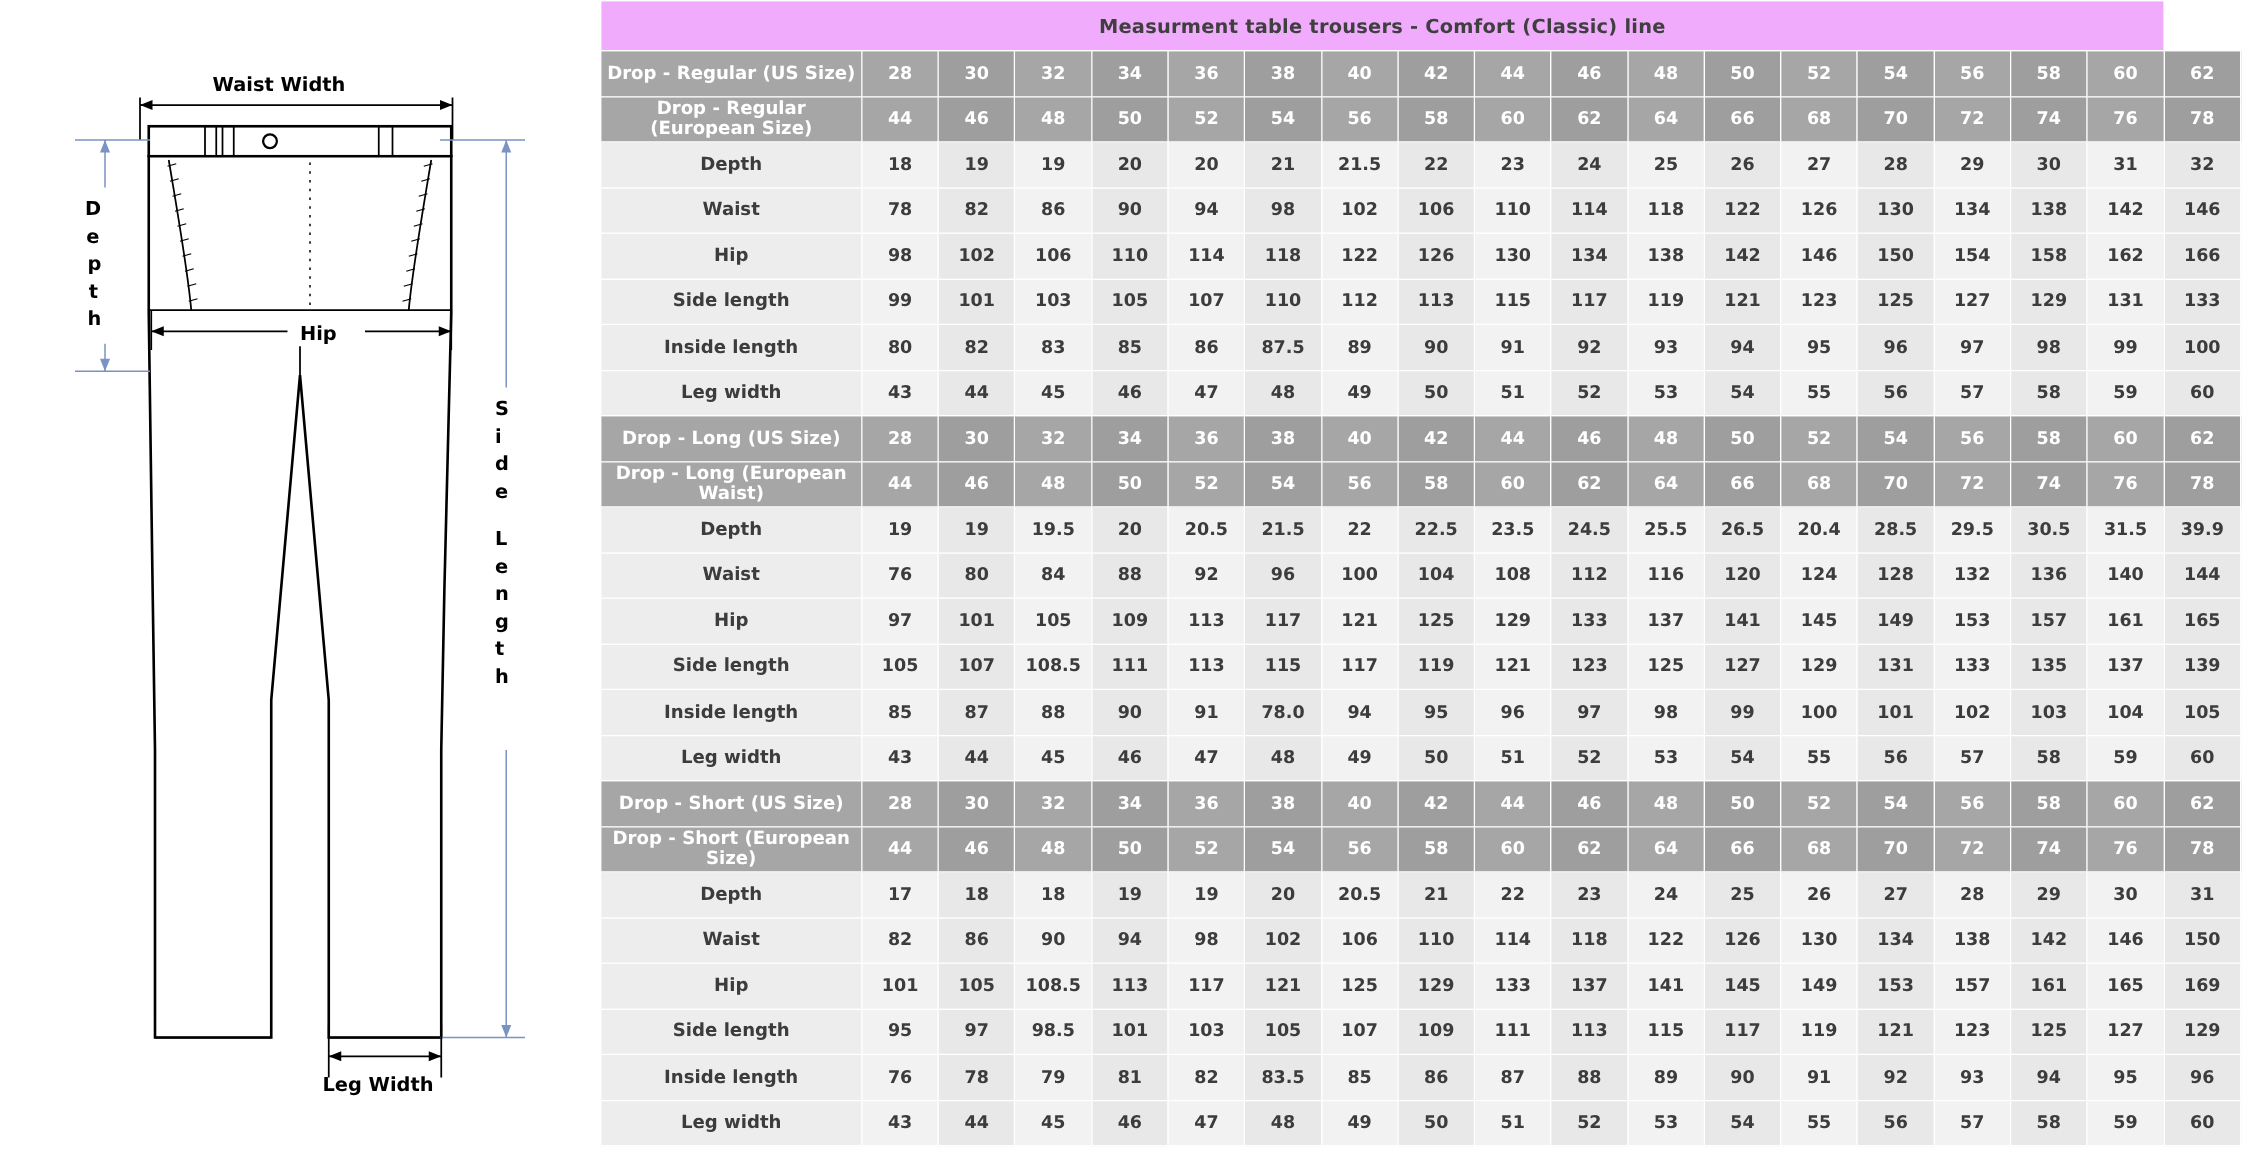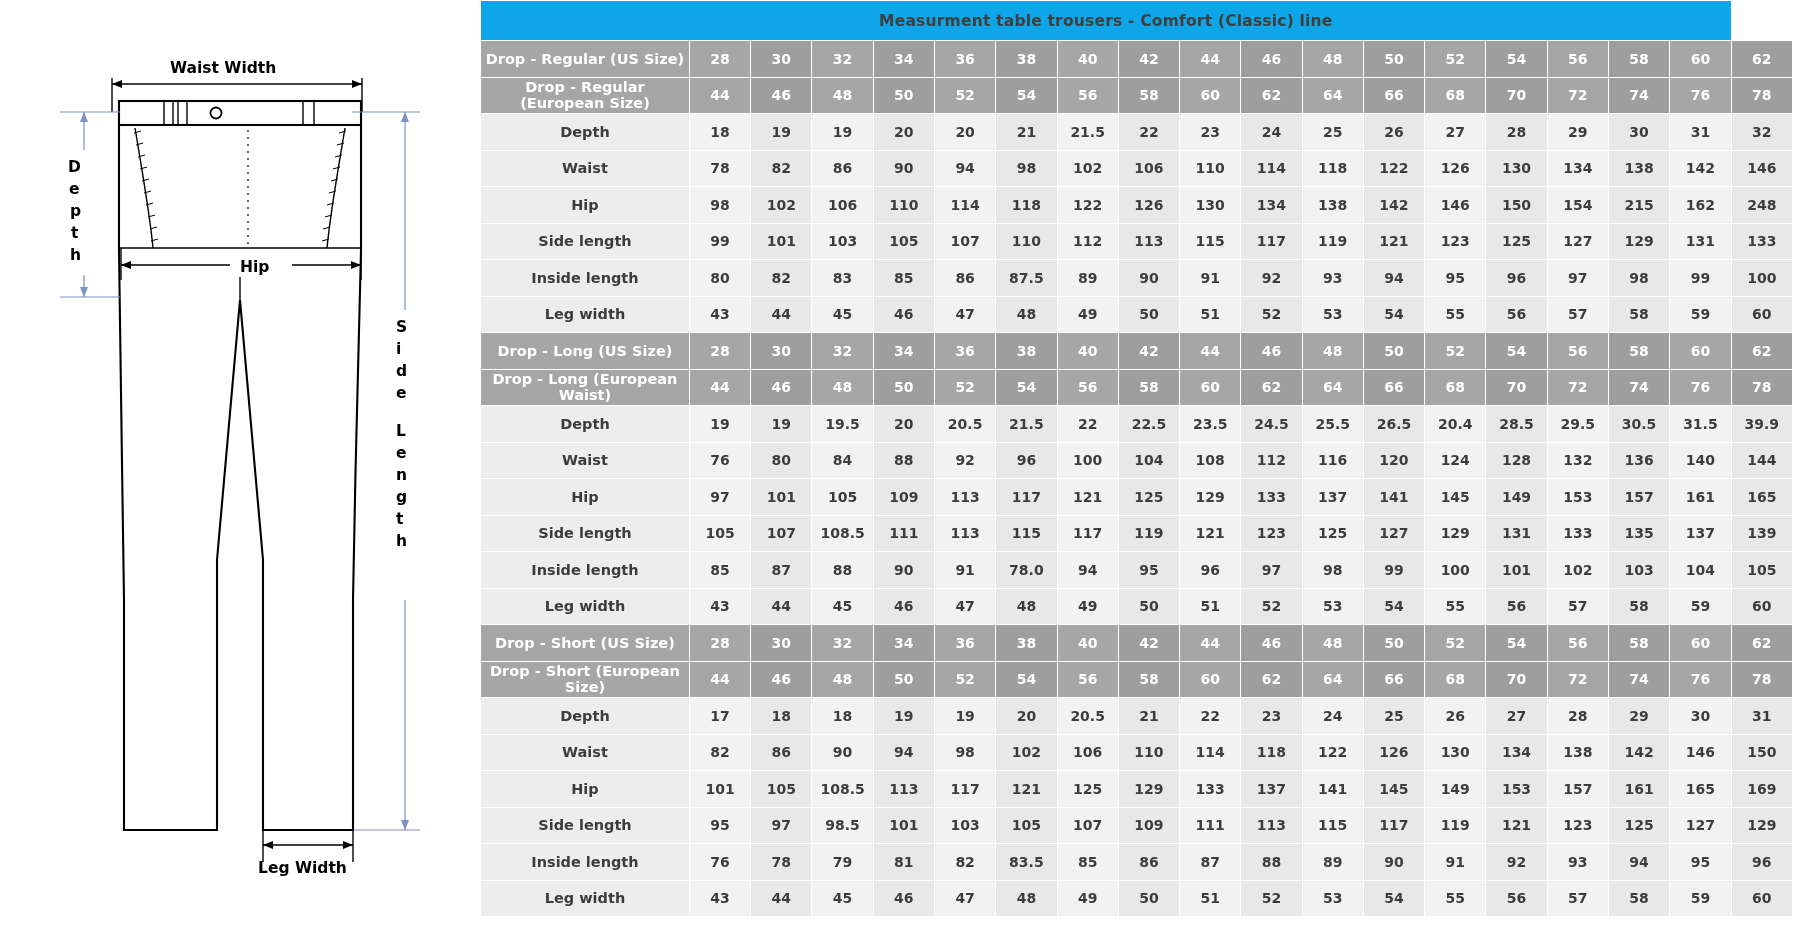--- a/index.html
+++ b/index.html
@@ -48,21 +48,21 @@
     border: 1px solid #ffffff;
     text-align: center;
     vertical-align: middle;
     height: 36.5px;
     padding: 0;
     font-weight: bold;
     color: #3c3c3c;
   }
   
   tr.title-row td {
-    background: #0ea5e9;
+    background: #f0abfc;
     color: #3f3f3f;
     font-size: 15.5px;
     letter-spacing: .2px;
     height: 40px;
     border: 1px solid #ffffff;
   }
   tr.title-row td.title-blank {
     background: #ffffff;
     border-left: 1px solid #d9d9d9;
   }
@@ -344,23 +344,23 @@
             <td class="val alt">118</td>
             <td class="val">122</td>
             <td class="val alt">126</td>
             <td class="val">130</td>
             <td class="val alt">134</td>
             <td class="val">138</td>
             <td class="val alt">142</td>
             <td class="val">146</td>
             <td class="val alt">150</td>
             <td class="val">154</td>
-            <td class="val alt">215</td>
+            <td class="val alt">158</td>
             <td class="val">162</td>
-            <td class="val alt">248</td>
+            <td class="val alt">166</td>
           </tr>
           <tr class="">
             <td class="rowlabel">Side length</td>
             <td class="val">99</td>
             <td class="val alt">101</td>
             <td class="val">103</td>
             <td class="val alt">105</td>
             <td class="val">107</td>
             <td class="val alt">110</td>
             <td class="val">112</td>

